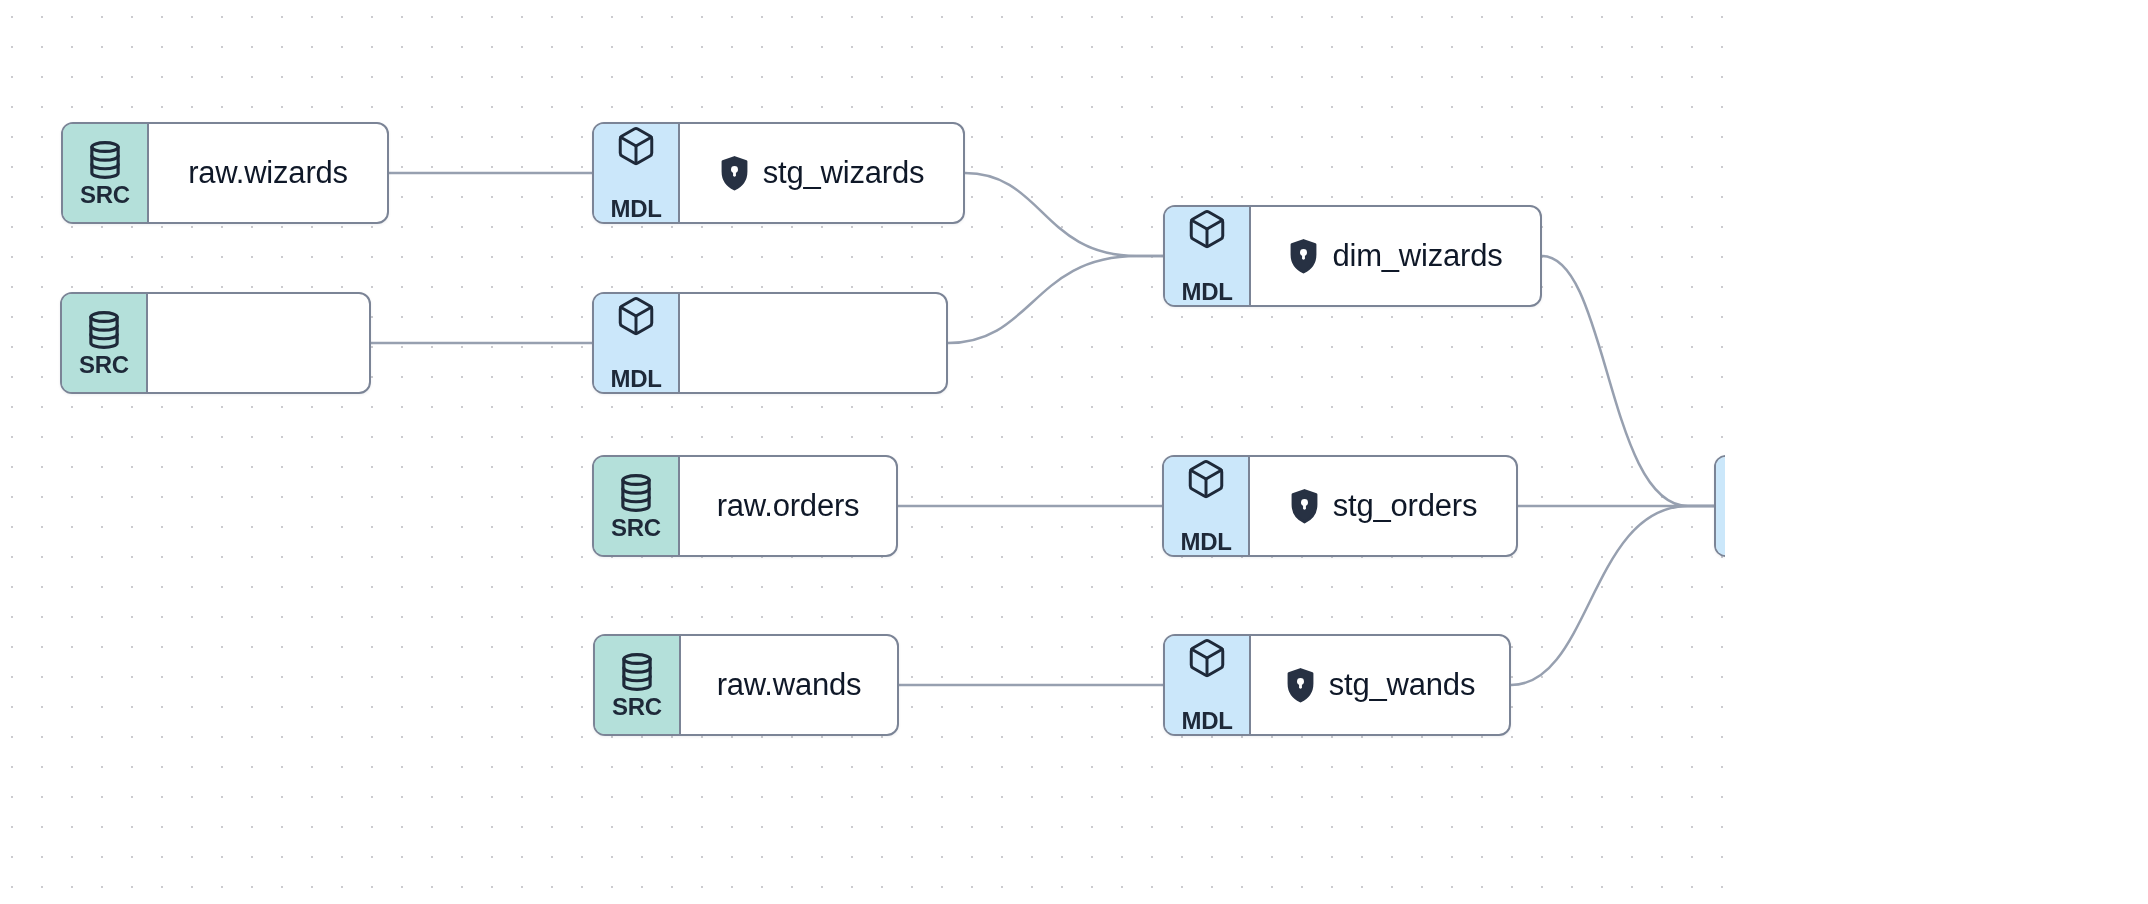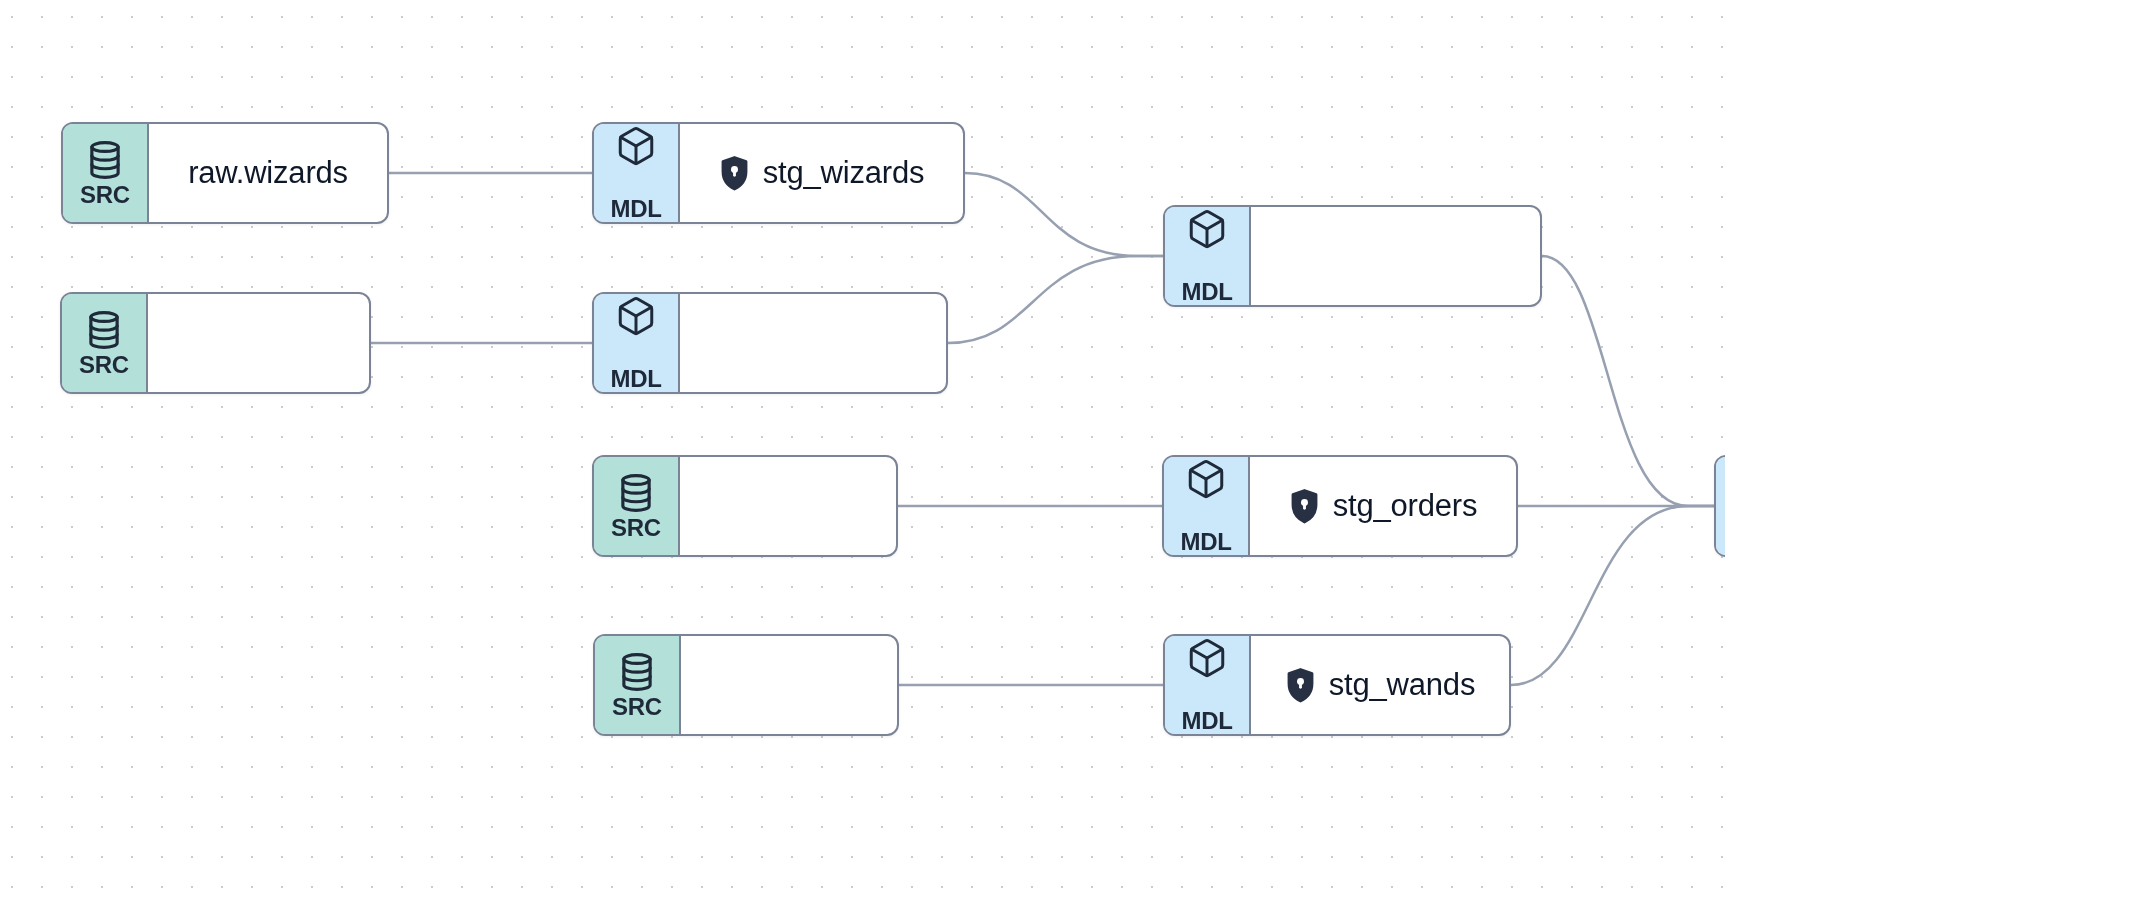--- a/index.html
+++ b/index.html
@@ -153,33 +153,46 @@
         <div class="badge">
           <span class="icon">
             <svg width="42" height="42" viewBox="0 0 24 24" fill="none" stroke="#1e2939" stroke-width="1.7" stroke-linecap="round" stroke-linejoin="round">
               <path d="M21 16V8a2 2 0 0 0-1-1.73l-7-4a2 2 0 0 0-2 0l-7 4A2 2 0 0 0 3 8v8a2 2 0 0 0 1 1.73l7 4a2 2 0 0 0 2 0l7-4A2 2 0 0 0 21 16z"></path>
               <polyline points="3.27 6.96 12 12.01 20.73 6.96"></polyline>
               <line x1="12" y1="22.08" x2="12" y2="12"></line>
             </svg>
           </span>
           <span class="badge-label">MDL</span>
         </div>
+        <div class="label-area">
+          <span class="icon">
+            <svg width="31" height="35" viewBox="0 0 24 27">
+              <path d="M12 1 L21 4.2 V12 C21 18.2 17.3 23.1 12 25.6 C6.7 23.1 3 18.2 3 12 V4.2 Z" fill="#273143" stroke="#273143" stroke-width="2" stroke-linejoin="round"></path>
+              <circle cx="12" cy="10.4" r="2.7" fill="#ffffff"></circle>
+              <rect x="10.9" y="11.6" width="2.2" height="4.4" rx="1.1" fill="#ffffff"></rect>
+            </svg>
+          </span>
+          <span class="node-label">dim_wizards</span>
+        </div>
       </div>
       <div class="node source" style="left: 592px; top: 455px; width: 306px; height: 102px;">
         <div class="badge">
           <span class="icon">
             <svg width="42" height="42" viewBox="0 0 24 24" fill="none" stroke="#1e2939" stroke-width="1.8" stroke-linecap="round" stroke-linejoin="round">
               <ellipse cx="12" cy="4.6" rx="7.5" ry="2.5"></ellipse>
               <path d="M4.5 4.6v14.8c0 1.38 3.36 2.5 7.5 2.5s7.5-1.12 7.5-2.5V4.6"></path>
               <path d="M19.5 9.6c0 1.38-3.36 2.5-7.5 2.5S4.5 10.98 4.5 9.6"></path>
               <path d="M19.5 14.5c0 1.38-3.36 2.5-7.5 2.5s-7.5-1.12-7.5-2.5"></path>
             </svg>
           </span>
           <span class="badge-label">SRC</span>
         </div>
+        <div class="label-area">
+          <span class="node-label">raw.orders</span>
+        </div>
       </div>
       <div class="node model" style="left: 1162px; top: 455px; width: 356px; height: 102px;">
         <div class="badge">
           <span class="icon">
             <svg width="42" height="42" viewBox="0 0 24 24" fill="none" stroke="#1e2939" stroke-width="1.7" stroke-linecap="round" stroke-linejoin="round">
               <path d="M21 16V8a2 2 0 0 0-1-1.73l-7-4a2 2 0 0 0-2 0l-7 4A2 2 0 0 0 3 8v8a2 2 0 0 0 1 1.73l7 4a2 2 0 0 0 2 0l7-4A2 2 0 0 0 21 16z"></path>
               <polyline points="3.27 6.96 12 12.01 20.73 6.96"></polyline>
               <line x1="12" y1="22.08" x2="12" y2="12"></line>
             </svg>
           </span>
@@ -200,20 +213,23 @@
         <div class="badge">
           <span class="icon">
             <svg width="42" height="42" viewBox="0 0 24 24" fill="none" stroke="#1e2939" stroke-width="1.8" stroke-linecap="round" stroke-linejoin="round">
               <ellipse cx="12" cy="4.6" rx="7.5" ry="2.5"></ellipse>
               <path d="M4.5 4.6v14.8c0 1.38 3.36 2.5 7.5 2.5s7.5-1.12 7.5-2.5V4.6"></path>
               <path d="M19.5 9.6c0 1.38-3.36 2.5-7.5 2.5S4.5 10.98 4.5 9.6"></path>
               <path d="M19.5 14.5c0 1.38-3.36 2.5-7.5 2.5s-7.5-1.12-7.5-2.5"></path>
             </svg>
           </span>
           <span class="badge-label">SRC</span>
+        </div>
+        <div class="label-area">
+          <span class="node-label">raw.wands</span>
         </div>
       </div>
       <div class="node model" style="left: 1163px; top: 634px; width: 348px; height: 102px;">
         <div class="badge">
           <span class="icon">
             <svg width="42" height="42" viewBox="0 0 24 24" fill="none" stroke="#1e2939" stroke-width="1.7" stroke-linecap="round" stroke-linejoin="round">
               <path d="M21 16V8a2 2 0 0 0-1-1.73l-7-4a2 2 0 0 0-2 0l-7 4A2 2 0 0 0 3 8v8a2 2 0 0 0 1 1.73l7 4a2 2 0 0 0 2 0l7-4A2 2 0 0 0 21 16z"></path>
               <polyline points="3.27 6.96 12 12.01 20.73 6.96"></polyline>
               <line x1="12" y1="22.08" x2="12" y2="12"></line>
             </svg>

